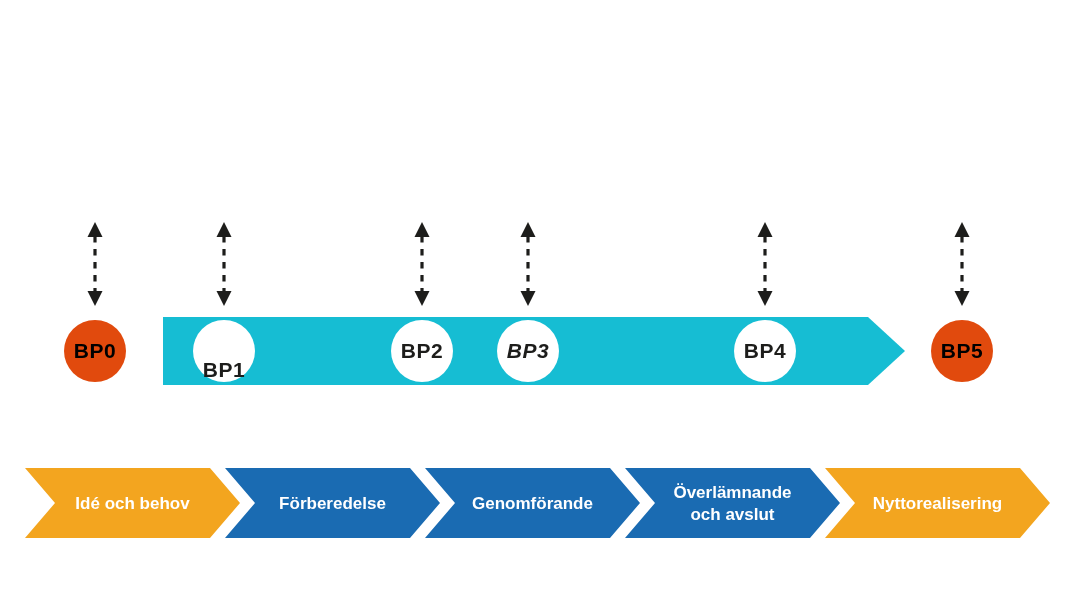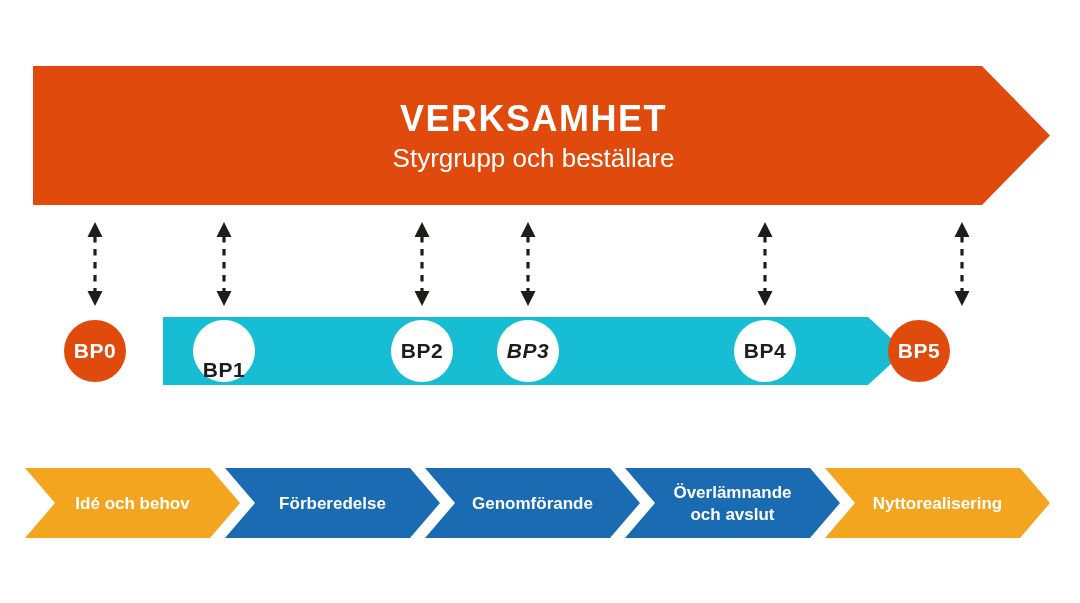--- a/index.html
+++ b/index.html
@@ -62,43 +62,39 @@
     height: 62px;
     border-radius: 50%;
     display: flex;
     align-items: center;
     justify-content: center;
     font-size: 21px;
     font-weight: 700;
     letter-spacing: 0.5px;
   }
   .bp.white { background: #ffffff; color: #1d1d1b; }
-  .bp.orange { color: #ffffff; }
+  .bp.orange { color: #000000; }
   
   .phases {
     position: absolute;
     left: 0;
     top: 467px;
   }
   .phase-label {
     font-family: "Liberation Sans", sans-serif;
     font-size: 17px;
     font-weight: 700;
     fill: #ffffff;
   }
 </style>
 </head>
 <body>
 
 <div class="canvas">
 
-  <div class="banner" style="background: rgb(225, 74, 13); color: rgb(255, 255, 255);">
-    <div class="banner-title">VERKSAMHET</div>
-    <div class="banner-subtitle">Styrgrupp och beställare</div>
-  </div>
 
   <div>
       <svg width="18" height="84" class="arrow-svg" style="left: 86px;">
         <line x1="9" y1="14" x2="9" y2="70" stroke="#1D1D1B" stroke-width="3.2" stroke-dasharray="6.5 6.5"></line>
         <polygon points="9,0 1.5,15 16.5,15" fill="#1D1D1B"></polygon>
         <polygon points="9,84 1.5,69 16.5,69" fill="#1D1D1B"></polygon>
       </svg>
       <svg width="18" height="84" class="arrow-svg" style="left: 215px;">
         <line x1="9" y1="14" x2="9" y2="70" stroke="#1D1D1B" stroke-width="3.2" stroke-dasharray="6.5 6.5"></line>
         <polygon points="9,0 1.5,15 16.5,15" fill="#1D1D1B"></polygon>
@@ -137,21 +133,21 @@
       </div>
       <div class="bp white" style="left: 391px;">
         <span>BP2</span>
       </div>
       <div class="bp white" style="left: 497px; font-style: italic;">
         <span>BP3</span>
       </div>
       <div class="bp white" style="left: 734px; text-align: center;">
         <span>BP4</span>
       </div>
-      <div class="bp orange" style="left: 888px; background: rgb(225, 74, 13);">
+      <div class="bp orange" style="left: 931px; background: rgb(225, 74, 13);">
         <span>BP5</span>
       </div>
     </div>
 
   <svg class="phases" width="1080" height="72" viewBox="0 0 1080 72">
       <polygon points="25,1 210,1 240,36 210,71 25,71 55,36" fill="#F3A51F"></polygon>
       <text x="132.5" y="42" text-anchor="middle" class="phase-label">Idé och behov</text>
       <polygon points="225,1 410,1 440,36 410,71 225,71 255,36" fill="#1A6BB2"></polygon>
       <text x="332.5" y="42" text-anchor="middle" class="phase-label">Förberedelse</text>
       <polygon points="425,1 610,1 640,36 610,71 425,71 455,36" fill="#1A6BB2"></polygon>

